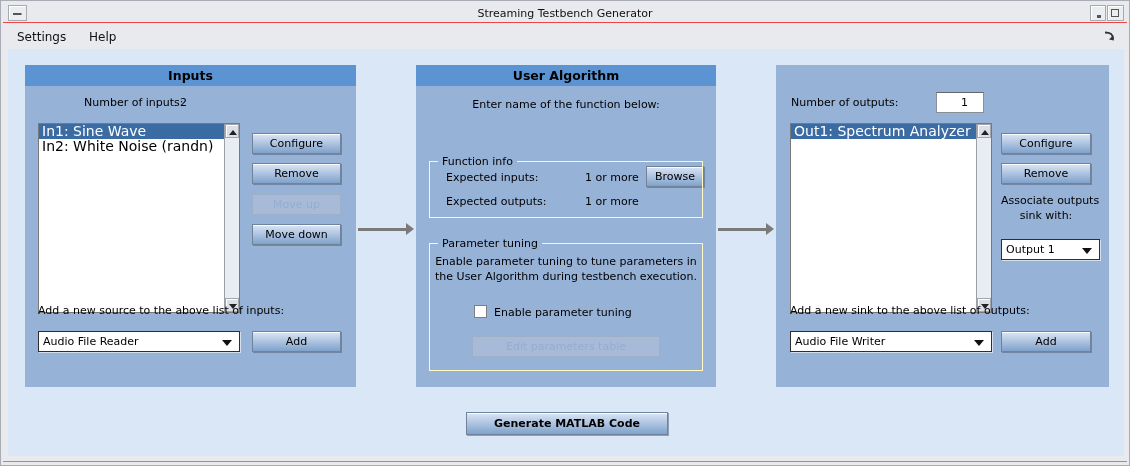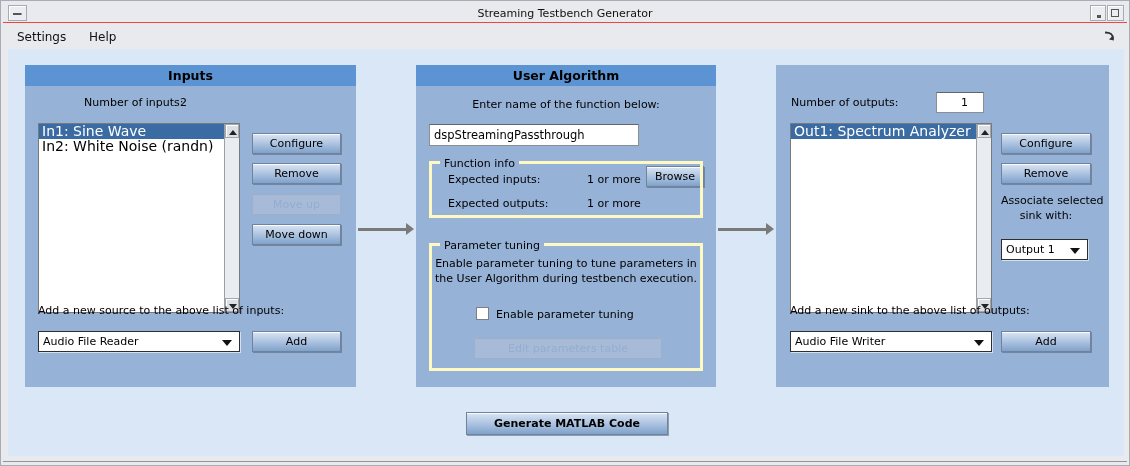--- a/index.html
+++ b/index.html
@@ -71,21 +71,21 @@
   .dd-arrow { position:absolute; right:7px; top:8px; width:0; height:0;
     border-left:5px solid transparent; border-right:5px solid transparent; border-top:6px solid #111; }
 
   
   .textfield { position:absolute; height:22px; background:#fff; border:1px solid #8a8f96; border-top-color:#63676d;
     font-family:"DejaVu Sans", sans-serif; font-size:11.5px; color:#000; padding:0 4px; }
   .numfield { position:absolute; height:21px; background:#fff; border:1px solid #8a8f96; border-top-color:#63676d;
     font-family:"DejaVu Sans", sans-serif; font-size:11px; color:#000; text-align:right; padding-right:15px; }
 
   
-  .groupbox { position:absolute; border:3px solid #fef9c3; }
+  .groupbox { position:absolute; border:1px solid #fef9c3; }
   .gb-legend { position:absolute; top:-7px; left:8px; background:#97b2d7; padding:0 4px; font-size:11px; color:#000; white-space:nowrap; }
 
   
   .checkbox { position:absolute; width:13px; height:13px; background:#fff; border:1px solid #7b8086; cursor:pointer; }
 
   
   .flow-arrow { position:absolute; height:12px; }
   .fa-line { position:absolute; left:0; right:7px; top:5px; height:3px; background:#7a7a7a; }
   .fa-head { position:absolute; right:0; top:0; width:0; height:0;
     border-top:6px solid transparent; border-bottom:6px solid transparent; border-left:8px solid #7a7a7a; }
@@ -159,21 +159,20 @@
 
     <div class="flow-arrow" style="left:350px; top:174px; width:56px;">
       <div class="fa-line"></div>
         <div class="fa-head"></div>
     </div>
 
     <div class="panel panel-algo">
       <div class="panel-header">User Algorithm</div>
       <div class="lbl" style="left:0; right:0; top:33px; text-align:center;">Enter name of the function below:</div>
 
-      <input class="textfield" style="left: 13px; top: 59px; width: 210px;" value="dspStreamingPassthrough">
       <button class="btn" style="left:230px; top:60px; width:58px;margin-top:41px;">Browse</button>
 
       <div class="groupbox" style="left:13px; top:96px; width:274px; height:57px;">
         <span class="gb-legend">Function info</span>
         <div class="lbl" style="left:16px; top:9px;">Expected inputs:</div>
         <div class="lbl" style="left:155px; top:9px;">1 or more</div>
         <div class="lbl" style="left:16px; top:33px;">Expected outputs:</div>
         <div class="lbl" style="left:155px; top:33px;">1 or more</div>
       </div>
 
@@ -207,24 +206,24 @@
           <div class="sb-track"></div>
           <div class="sb-btn sb-down">
               <span class="tri-down"></span>
             </div>
         </div>
       </div>
 
       <button class="btn" style="left:225px; top:68px; width:90px;">Configure</button>
       <button class="btn" style="left:225px; top:98px; width:90px;">Remove</button>
 
-      <div class="lbl" style="left:225px; top:129px; width:90px; text-align:center;">Associate selected</div>
+      <div class="lbl" style="left:225px; top:129px; width:90px; text-align:center;">Associate outputs</div>
       <div class="lbl" style="left:225px; top:144px; width:90px; text-align:center;">sink with:</div>
 
-      <div class="dropdown" style="left:225px; top:174px; width:87px;">
+      <div class="dropdown" style="left:225px; top:174px; width:99px;">
         <span class="dd-text">Output 1</span>
         <span class="dd-arrow"></span>
       </div>
 
       <div class="lbl" style="left:14px; top:239px;">Add a new sink to the above list of outputs:</div>
       <div class="dropdown" style="left:14px; top:266px; width:202px;">
         <span class="dd-text">Audio File Writer</span>
         <span class="dd-arrow"></span>
       </div>
       <button class="btn" style="left:225px; top:266px; width:90px;">Add</button>

